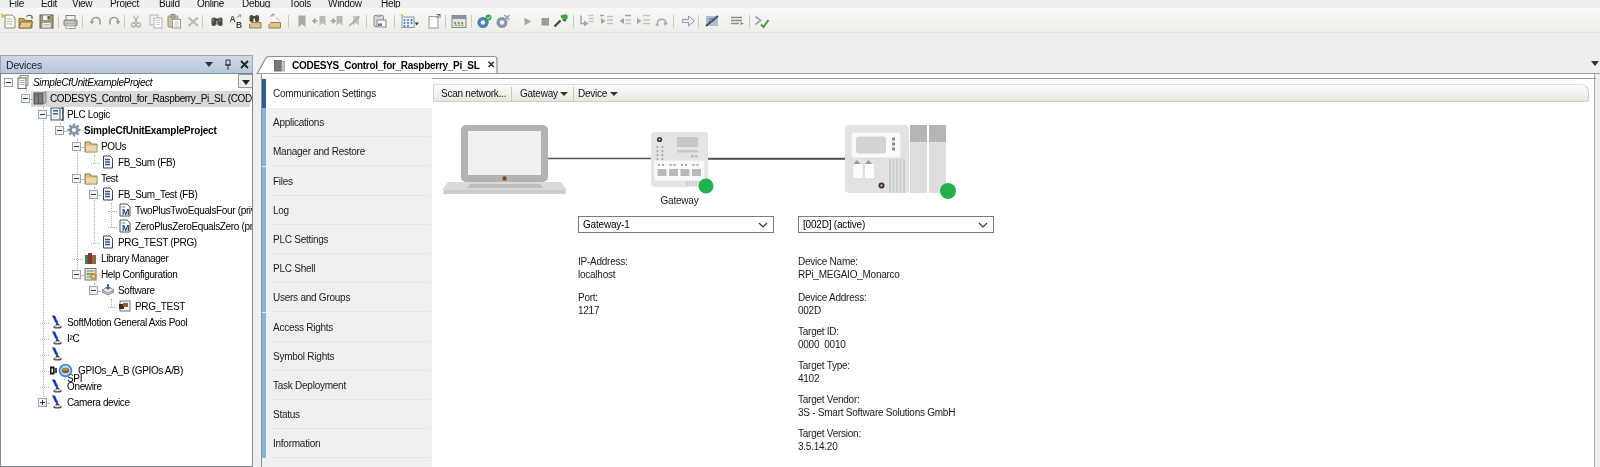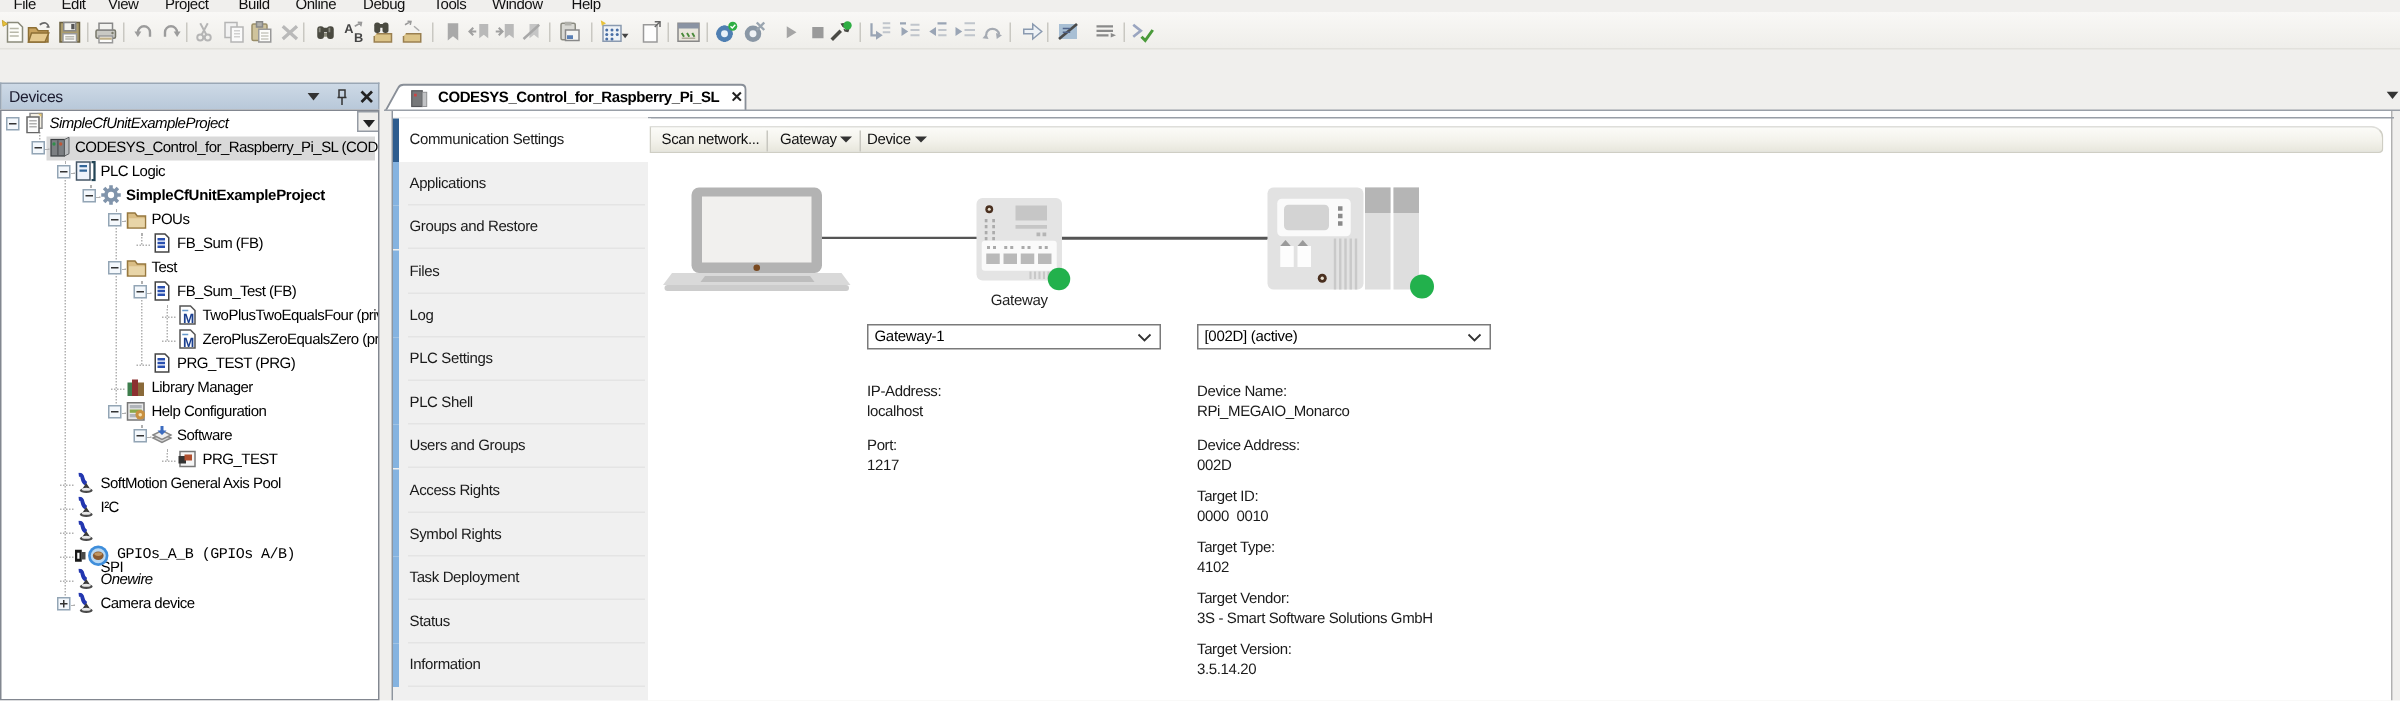--- a/index.html
+++ b/index.html
@@ -478,31 +478,31 @@
           <div style="position:absolute;left:38.5px;top:8px;width:9.5px;border-top:1px dotted #b0b0b0"></div>
           <span class="ticon" style="left:49px"><svg width="26" height="15">
               <rect x="0" y="3.5" width="4.5" height="8" fill="#1a1a1a"></rect>
               <rect x="4.5" y="5" width="2.5" height="5" fill="#4a4a4a"></rect>
               <rect x="1.5" y="5.5" width="1.5" height="4" fill="#fff"></rect>
               <circle cx="15.5" cy="7.5" r="6.8" fill="#3f8edb"></circle>
               <circle cx="15.5" cy="7.5" r="5" fill="#b9d8f2"></circle>
               <ellipse cx="15.5" cy="7.5" rx="3.6" ry="2.8" fill="#8a5a30"></ellipse>
               <ellipse cx="15.5" cy="6.4" rx="2.6" ry="1.2" fill="#c09560"></ellipse>
             </svg></span>
-          <span class="txt" style="left:77px;font-family:Liberation Mono, monospace;">GPIOs_A_B (GPIOs A/B)</span>
+          <span class="txt" style="left:77px;">GPIOs_A_B (GPIOs A/B)</span>
         </div>
         <div class="trow" style="top:304.5px;left:0;width:251px">
           <div style="position:absolute;left:38.5px;top:8px;width:9.5px;border-top:1px dotted #b0b0b0"></div>
           <span class="ticon" style="left:49px"><svg width="14" height="14">
               <path d="M2.5 1.5 C6.5 1 3.5 5.5 7.5 7.5" stroke="#2337b0" stroke-width="2.6" fill="none"></path>
               <path d="M4.5 11.5 L7.5 7 L10.5 11.5 Z" fill="#3a3a3a"></path>
               <ellipse cx="7.5" cy="12" rx="4.2" ry="1.6" fill="#4a4a4a"></ellipse>
               <ellipse cx="7.5" cy="11.2" rx="3" ry="1" fill="#e8e8e8"></ellipse>
             </svg></span>
-          <span class="txt" style="left:66px;font-style:italic;">Onewire</span>
+          <span class="txt" style="left:66px;">Onewire</span>
         </div>
         <div class="trow" style="top:320.5px;left:0;width:207px">
           <div style="position:absolute;left:46px;top:8px;width:2px;border-top:1px dotted #b0b0b0"></div>
           <div class="exp plus" style="left:37px"></div>
           <span class="ticon" style="left:49px"><svg width="14" height="14">
               <path d="M2.5 1.5 C6.5 1 3.5 5.5 7.5 7.5" stroke="#2337b0" stroke-width="2.6" fill="none"></path>
               <path d="M4.5 11.5 L7.5 7 L10.5 11.5 Z" fill="#3a3a3a"></path>
               <ellipse cx="7.5" cy="12" rx="4.2" ry="1.6" fill="#4a4a4a"></ellipse>
               <ellipse cx="7.5" cy="11.2" rx="3" ry="1" fill="#e8e8e8"></ellipse>
             </svg></span>
@@ -541,21 +541,21 @@
         <div class="bar"></div>
         <span class="t">Communication Settings</span>
       </div>
       <div class="mitem" style="top:30.2px">
         <div class="bar"></div>
         <span class="t">Applications</span>
         <div class="sep"></div>
       </div>
       <div class="mitem" style="top:59.4px">
         <div class="bar"></div>
-        <span class="t">Groups and Restore</span>
+        <span class="t">Manager and Restore</span>
         <div class="sep"></div>
       </div>
       <div class="mitem" style="top:88.6px">
         <div class="bar"></div>
         <span class="t">Files</span>
         <div class="sep"></div>
       </div>
       <div class="mitem" style="top:117.8px">
         <div class="bar"></div>
         <span class="t">Log</span>

